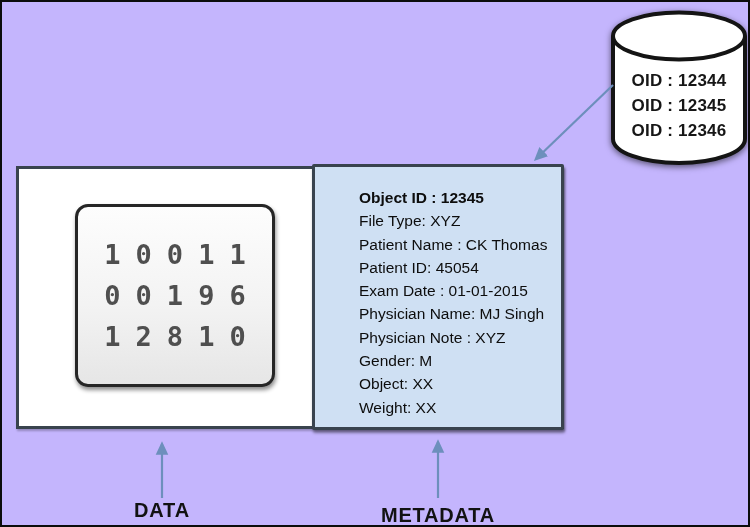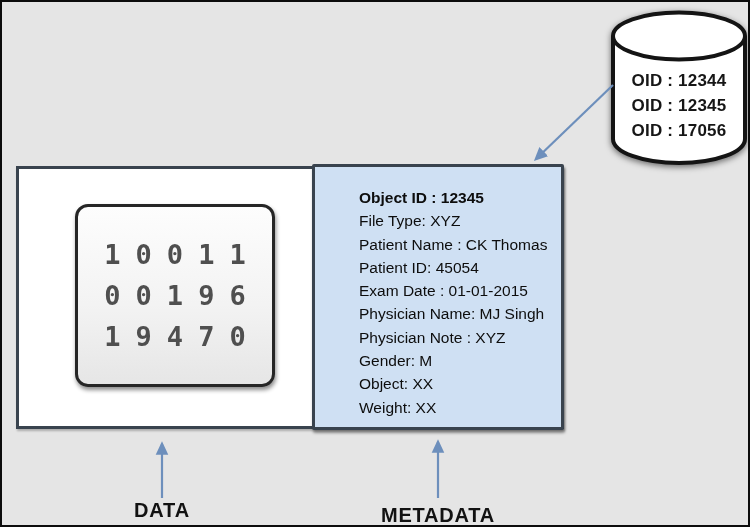--- a/index.html
+++ b/index.html
@@ -2,21 +2,21 @@
 <html style="--panel-blue: #cfe0f3; --border-dark: #39434e; --arrow-blue: #6d8fbc; --binary-digit: #4f4f4f;"><head>
 <meta charset="utf-8">
 <style>
   html, body { margin: 0; padding: 0; background: #fff; }
   .page {
     position: relative;
     width: 750px;
     height: 527px;
     box-sizing: border-box;
     border: 2px solid #0c0c0c;
-    background: #e5e5e5;
+    background: #c4b5fd;
     font-family: "Liberation Sans", sans-serif;
     overflow: hidden;
   }
   .arrows {
     position: absolute;
     left: 0; top: 0;
     width: 750px; height: 527px;
     pointer-events: none;
     z-index: 5;
   }
@@ -129,30 +129,30 @@
   </svg>
 
   <div class="cylinder-wrap">
     <svg width="142" height="162" viewBox="0 0 142 162">
       <path d="M 5 28 L 5 131 A 66 24 0 0 0 137 131 L 137 28" fill="#ffffff" stroke="#141414" stroke-width="4"></path>
       <ellipse cx="71" cy="28" rx="66" ry="23.5" fill="#ffffff" stroke="#141414" stroke-width="4"></ellipse>
     </svg>
     <div class="oid-list">
       <div>OID : 12344</div>
       <div>OID : 12345</div>
-      <div>OID : 17056</div>
+      <div>OID : 12346</div>
     </div>
   </div>
 
   <div class="main-box"></div>
 
   <div class="binary-box">
     <div class="binary-row">10011</div>
     <div class="binary-row">00196</div>
-    <div class="binary-row">19470</div>
+    <div class="binary-row">12810</div>
   </div>
 
   <div class="meta-panel">
     <div class="meta-line bold">Object ID : 12345</div>
     <div class="meta-line">File Type: XYZ</div>
     <div class="meta-line">Patient Name : CK Thomas</div>
     <div class="meta-line">Patient ID: 45054</div>
     <div class="meta-line">Exam Date : 01-01-2015</div>
     <div class="meta-line">Physician Name: MJ Singh</div>
     <div class="meta-line">Physician Note : XYZ</div>

